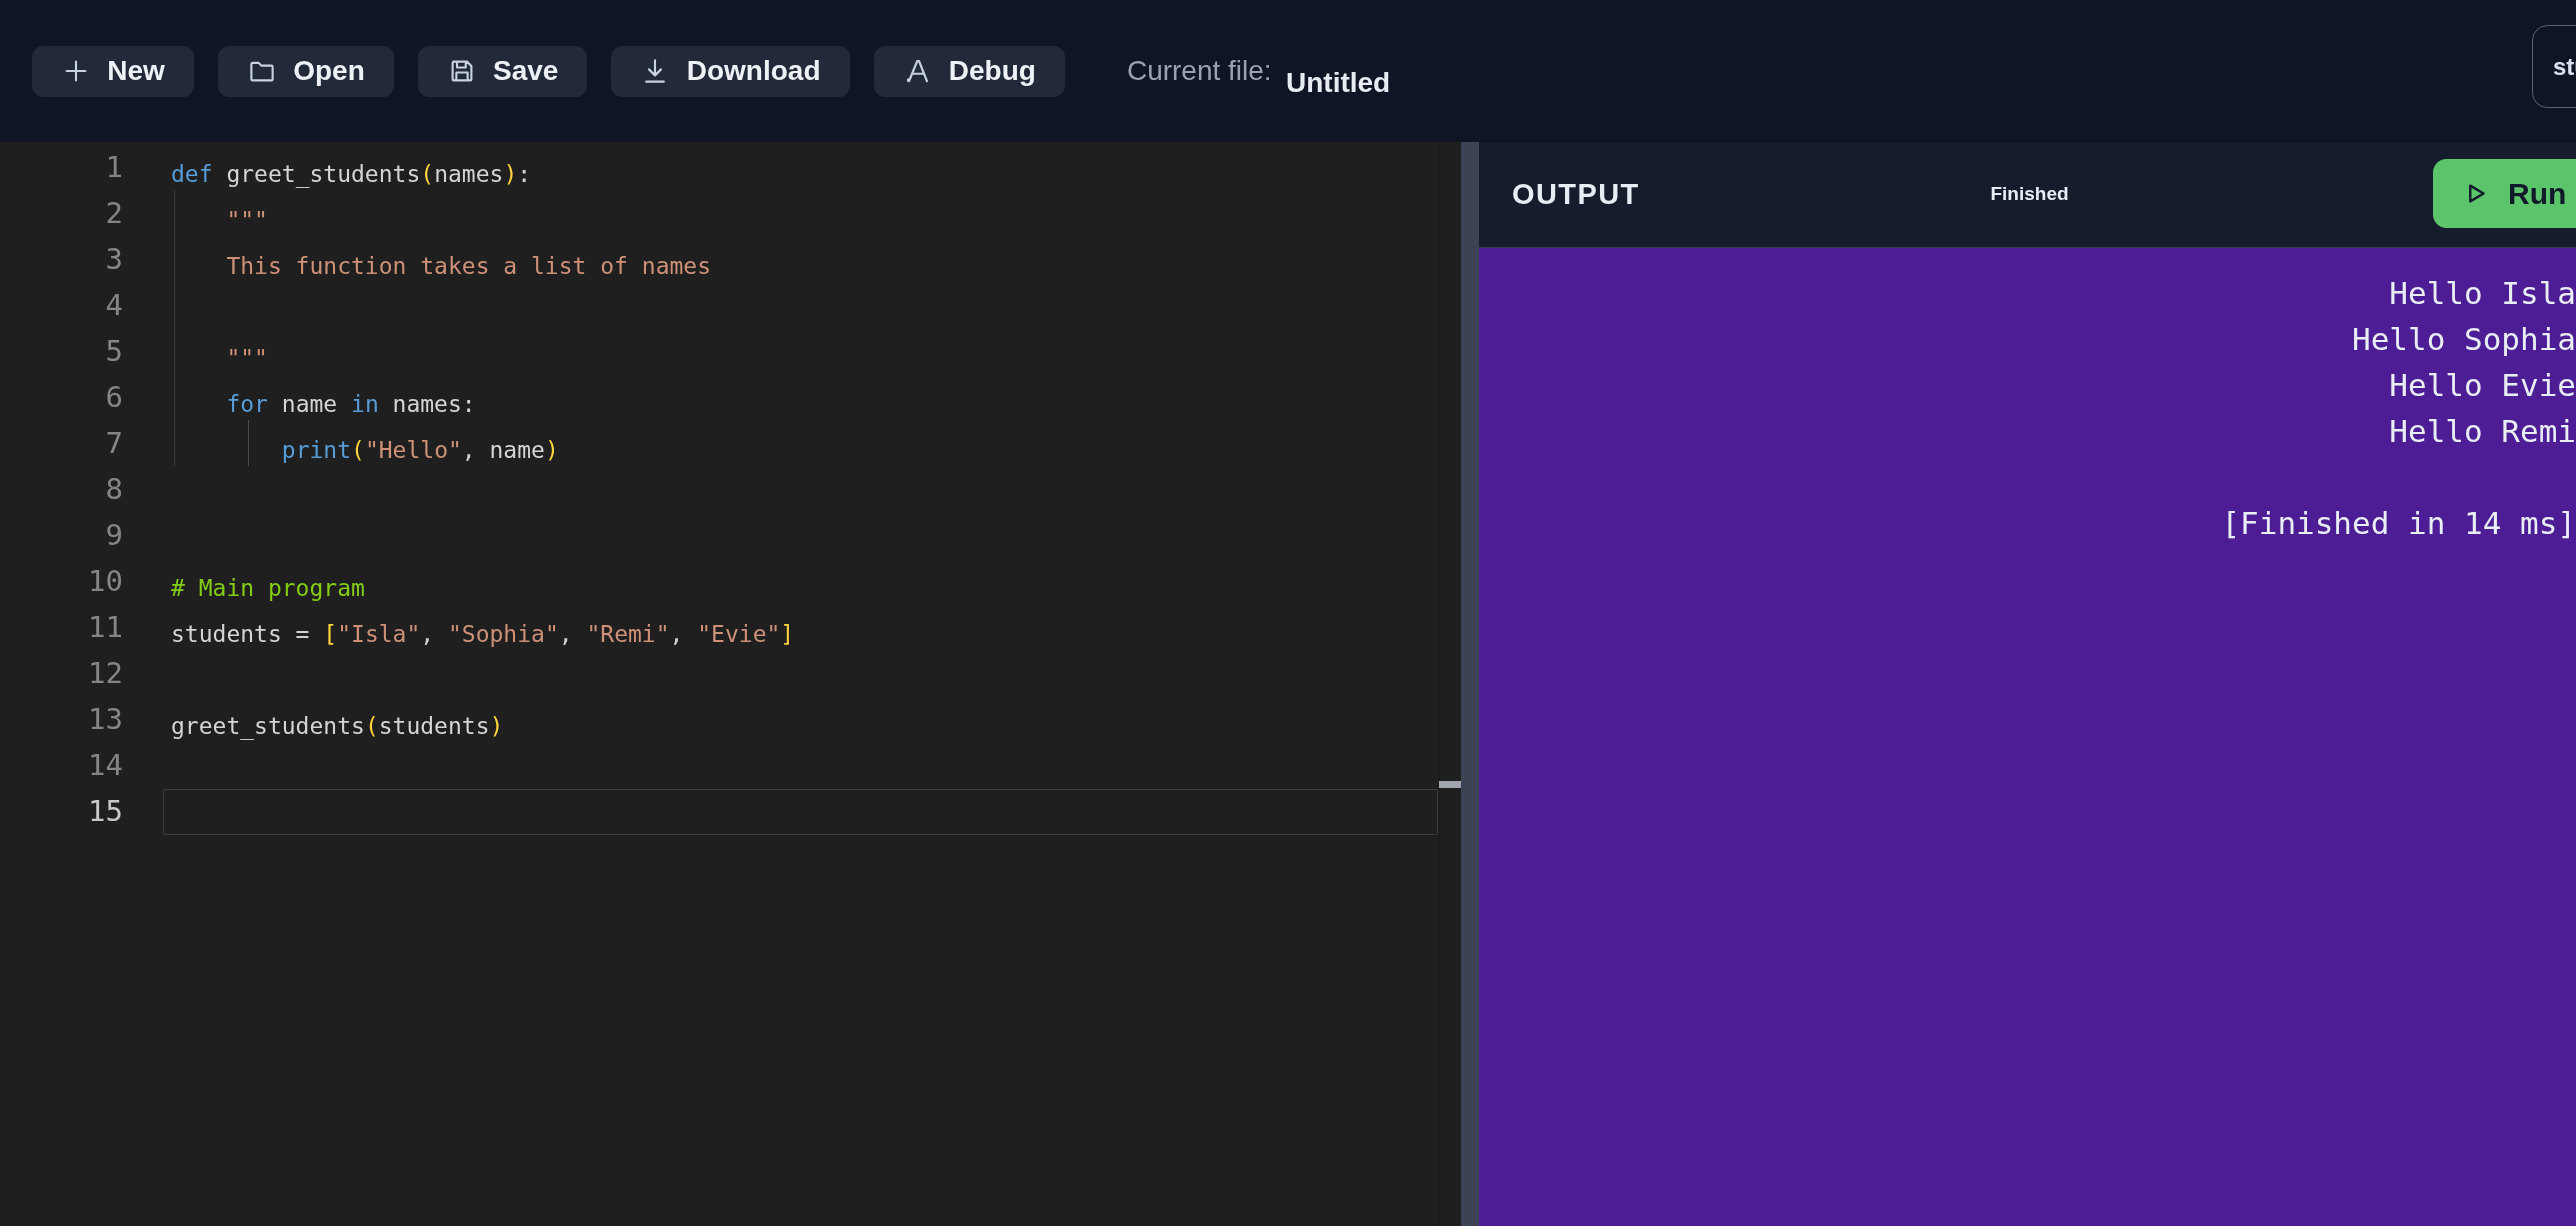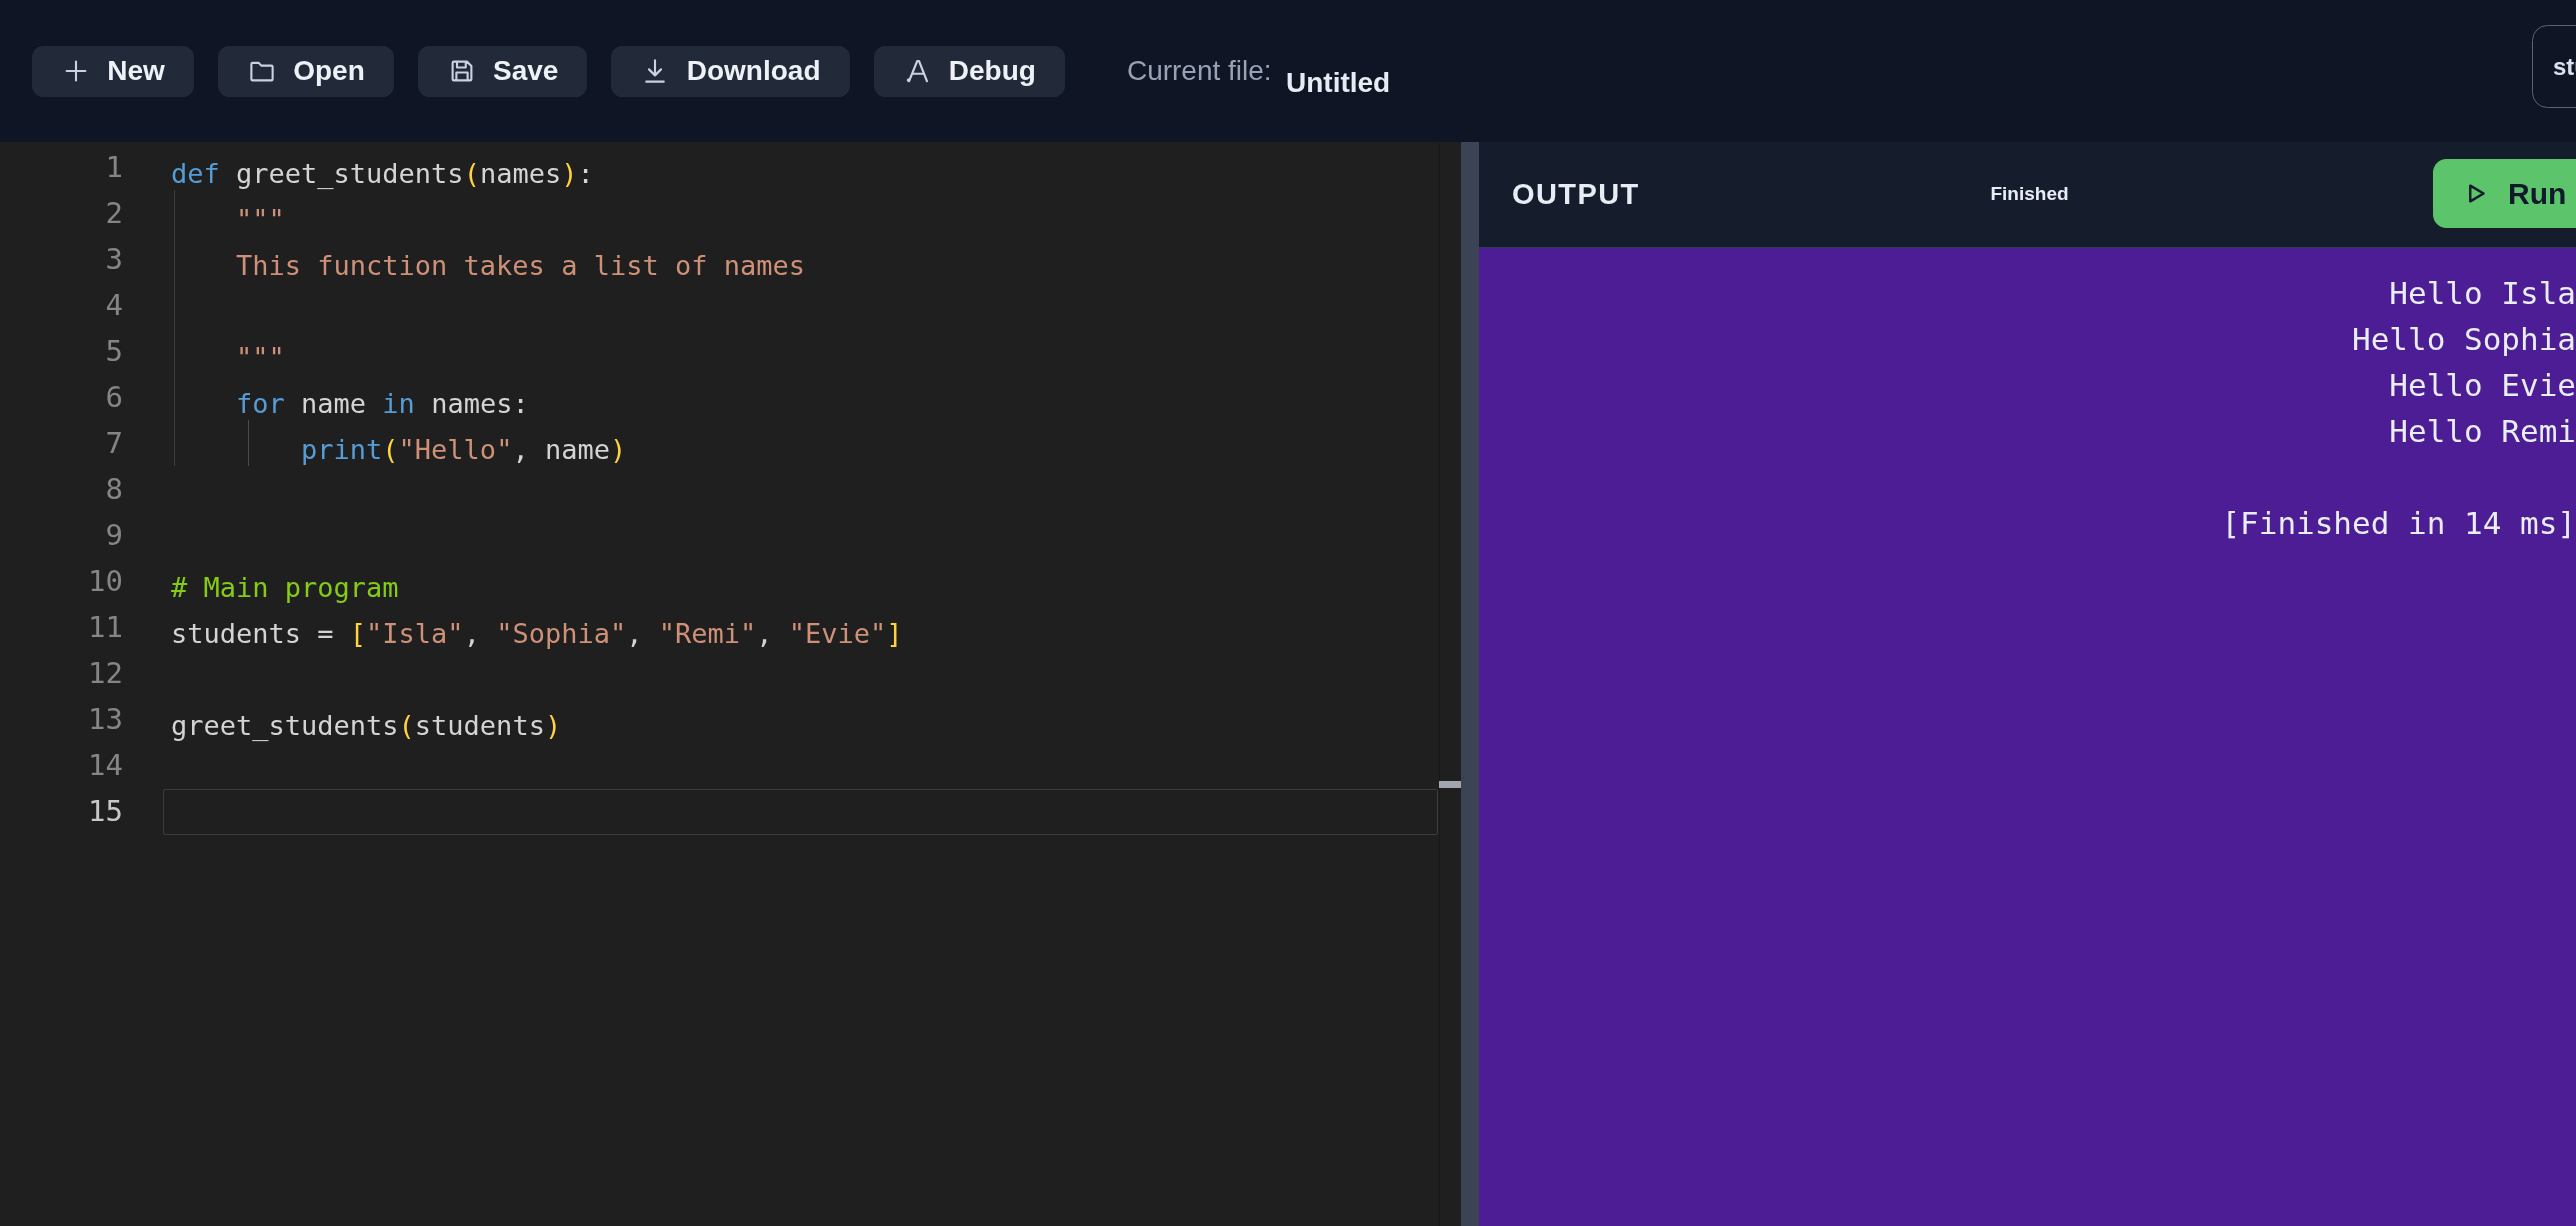--- a/index.html
+++ b/index.html
@@ -42,21 +42,21 @@
   }
   .code-lines { position:absolute; left:0; top:1.9px; right:0; }
   .code-line { height:46px; display:flex; align-items:center; }
   .ln {
     width:123px; text-align:right; flex:0 0 auto;
     font-family:"DejaVu Sans Mono", monospace; font-size:29px; color:#858585;
   }
   .code-line.active .ln { color:#c8c8c8; }
   .lc {
     padding-left:48px; white-space:pre;
-    font-family:"DejaVu Sans Mono", monospace; font-size:27px; line-height:46px;margin-top:14px;
+    font-family:"DejaVu Sans Mono", monospace; font-size:23px; line-height:46px;margin-top:14px;
   }
   .tok-kw  { color:#569cd6; }
   .tok-pl  { color:#d4d4d4; }
   .tok-str { color:#ce9178; }
   .tok-com { color:#84cc16; }
   .tok-br  { color:#ffd23e; }
 
   .indent-guide { position:absolute; width:1px; background:#3e3e3e; }
   .indent-guide.lvl1 { left:174px; top:48px;  height:276px; }
   .indent-guide.lvl2 { left:248px; top:278px; height:46px; background:#4a4a4a; }

